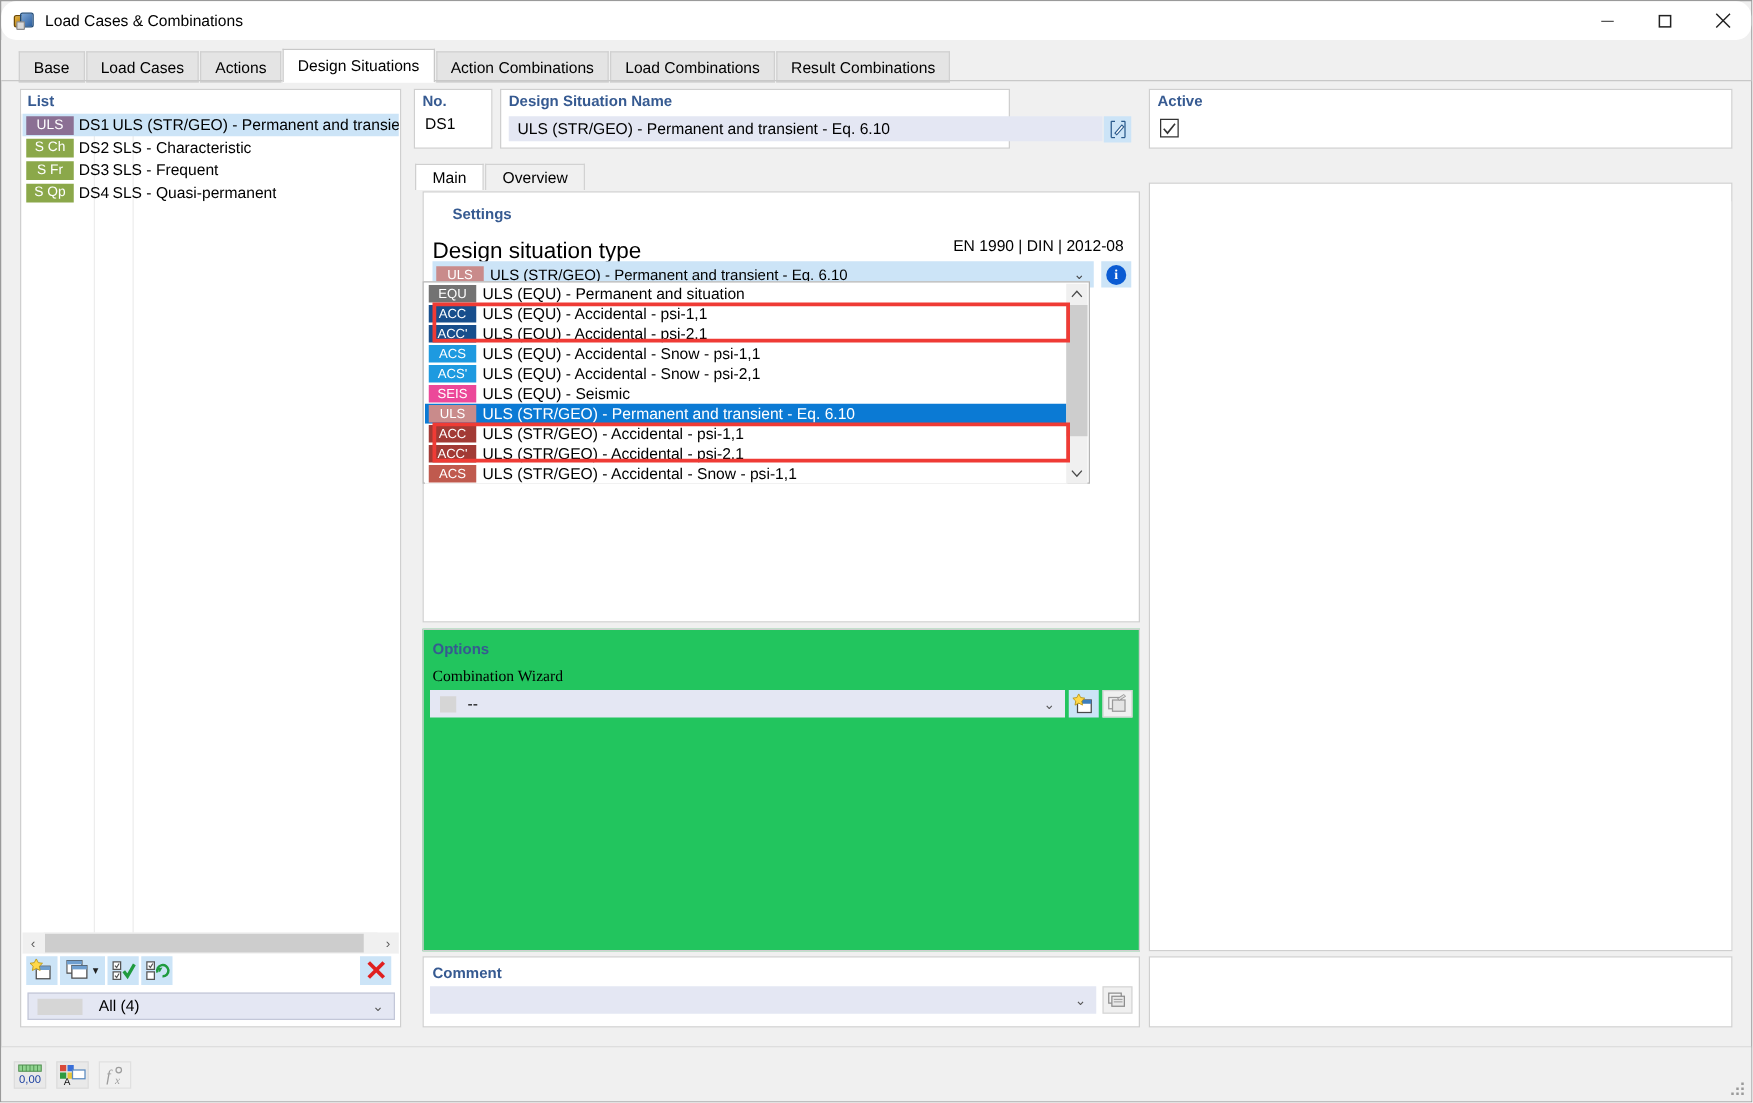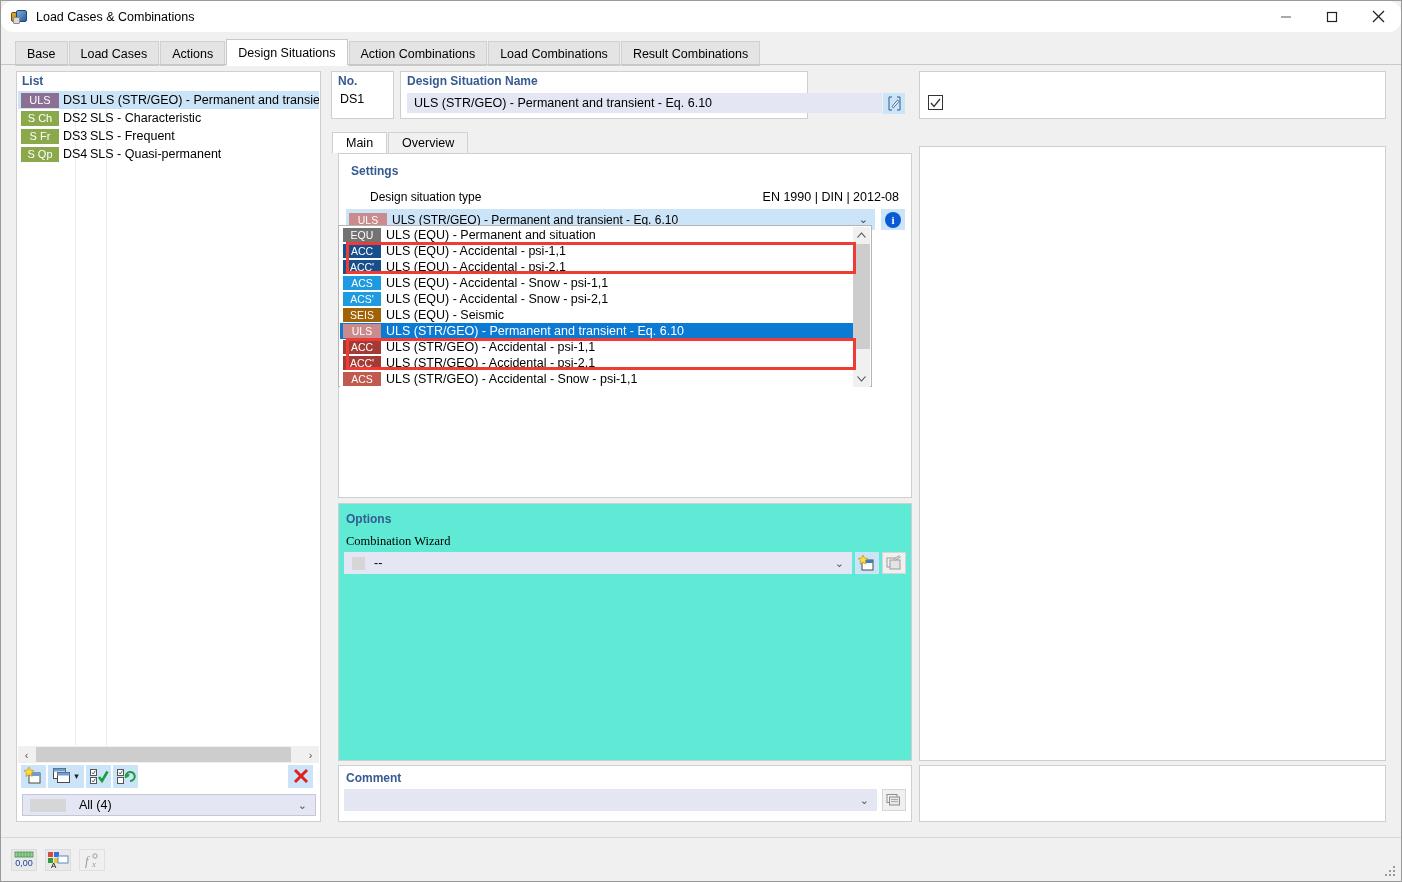--- a/index.html
+++ b/index.html
@@ -163,35 +163,35 @@
   }
   .active-check {
     position: absolute; left: 8px; top: 23px; width: 15px; height: 15px;
     border: 1px solid #333; background: #fff;
     display: flex; align-items: center; justify-content: center;
   }
 
   
   .subtabs {
     position: absolute; left: 331px; top: 130px; width: 580px; height: 22px;
-    display: flex; align-items: center;
+    display: flex; align-items: flex-start;
   }
   .subtab {
     height: 21px; padding: 0 13px; display: flex; align-items: center;
     font-size: 12.5px; background: #f0f0f0; border: 1px solid #d2d2d2;
     border-bottom: none; margin-right: 1px;
   }
   .subtab.active { background: #ffffff; border-color: #cfcfcf; position: relative; z-index: 2; }
 
   .settings-box {
     position: absolute; left: 337px; top: 152px; width: 574px; height: 345px;
     background: #ffffff; border: 1px solid #cfcfcf;
   }
-  .settings-label { position: absolute; left: 12px; top: 10px; font-size: 12px; font-weight: bold; color: #365a91; text-align: right; }
-  .dst-label { position: absolute; left: 7px; top: 36px; font-size: 12px; margin-left: 24px; }
+  .settings-label { position: absolute; left: 23px; top: 10px; font-size: 12px; font-weight: bold; color: #365a91; text-align: right; }
+  .dst-label { position: absolute; left: 7px; top: 36px; font-size: 18px; }
   .dst-code { position: absolute; right: 12px; top: 36px; font-size: 12.5px; }
 
   
   .combo-head {
     position: absolute; left: 7px; top: 55px; width: 529px; height: 21px;
     background: #cce4f7; display: flex; align-items: center;
   }
   .combo-head .caret { margin-left: auto; margin-right: 7px; color: #444; font-size: 11px; }
   .info-btn {
     position: absolute; left: 542px; top: 55px; width: 24px; height: 21px;
@@ -230,21 +230,21 @@
   .dd-scroll .thumb { position: absolute; left: 0; top: 17px; width: 17px; height: 105px; background: #cdcdcd; }
 
   
   .redbox {
     position: absolute; border: 3px solid #ef3b35; z-index: 30; pointer-events: none;
   }
 
   
   .options-box {
     position: absolute; left: 337px; top: 502px; width: 574px; height: 258px;
-    background: #5eead4; border: 1px solid #cfcfcf;
+    background: #22c55e; border: 1px solid #cfcfcf;
   }
   .options-label { position: absolute; left: 7px; top: 8px; font-size: 12px; font-weight: bold; color: #365a91; }
   .cw-label { position: absolute; left: 7px; top: 30px; font-size: 12.5px; font-family: Liberation Serif, serif; }
   .cw-combo {
     position: absolute; left: 5px; top: 48px; width: 508px; height: 22px;
     background: #e4e7f3; display: flex; align-items: center;
   }
   .cw-swatch { width: 13px; height: 13px; background: #d6d6d6; margin-left: 8px; }
   .cw-text { margin-left: 9px; font-size: 12.5px; }
   .cw-caret { margin-left: auto; margin-right: 8px; color: #555; font-size: 11px; }
@@ -455,20 +455,21 @@
     <div class="field-readonly">ULS (STR/GEO) - Permanent and transient - Eq. 6.10</div>
     <div class="edit-btn">
       <svg width="15" height="15" viewBox="0 0 15 15">
         <path d="M2 1 L2 14 M2 1 L5 1 M2 14 L5 14 M13 1 L13 14 M13 1 L10 1 M13 14 L10 14" stroke="#2a5a8c" fill="none" stroke-width="1"></path>
         <path d="M5 10.5 L10.5 4 L12 5.4 L6.4 11.8 Z" fill="#fff" stroke="#2a5a8c" stroke-width="0.9"></path>
       </svg>
     </div>
   </div>
 
   <div class="active-box">
+    <div class="grp-label">Active</div>
     <div class="active-check">
       <svg width="11" height="10" viewBox="0 0 11 10">
           <path d="M1 5 L4 8.5 L10 1" stroke="#333" fill="none" stroke-width="1.3"></path>
         </svg>
     </div>
   </div>
 
   <div class="subtabs">
     <div class="subtab active">
         <span>Main</span>
@@ -509,21 +510,21 @@
       </div>
       <div class="dd-row">
         <span class="dd-badge" style="background:#1e9ae0">ACS</span>
         <span class="dd-text">ULS (EQU) - Accidental - Snow - psi-1,1</span>
       </div>
       <div class="dd-row">
         <span class="dd-badge" style="background:#1e9ae0">ACS'</span>
         <span class="dd-text">ULS (EQU) - Accidental - Snow - psi-2,1</span>
       </div>
       <div class="dd-row">
-        <span class="dd-badge" style="background:#a16207">SEIS</span>
+        <span class="dd-badge" style="background:#ec4899">SEIS</span>
         <span class="dd-text">ULS (EQU) - Seismic</span>
       </div>
       <div class="dd-row sel">
         <span class="dd-badge" style="background:#c98b8b">ULS</span>
         <span class="dd-text">ULS (STR/GEO) - Permanent and transient - Eq. 6.10</span>
       </div>
       <div class="dd-row">
         <span class="dd-badge" style="background:#a23a35">ACC</span>
         <span class="dd-text">ULS (STR/GEO) - Accidental - psi-1,1</span>
       </div>

